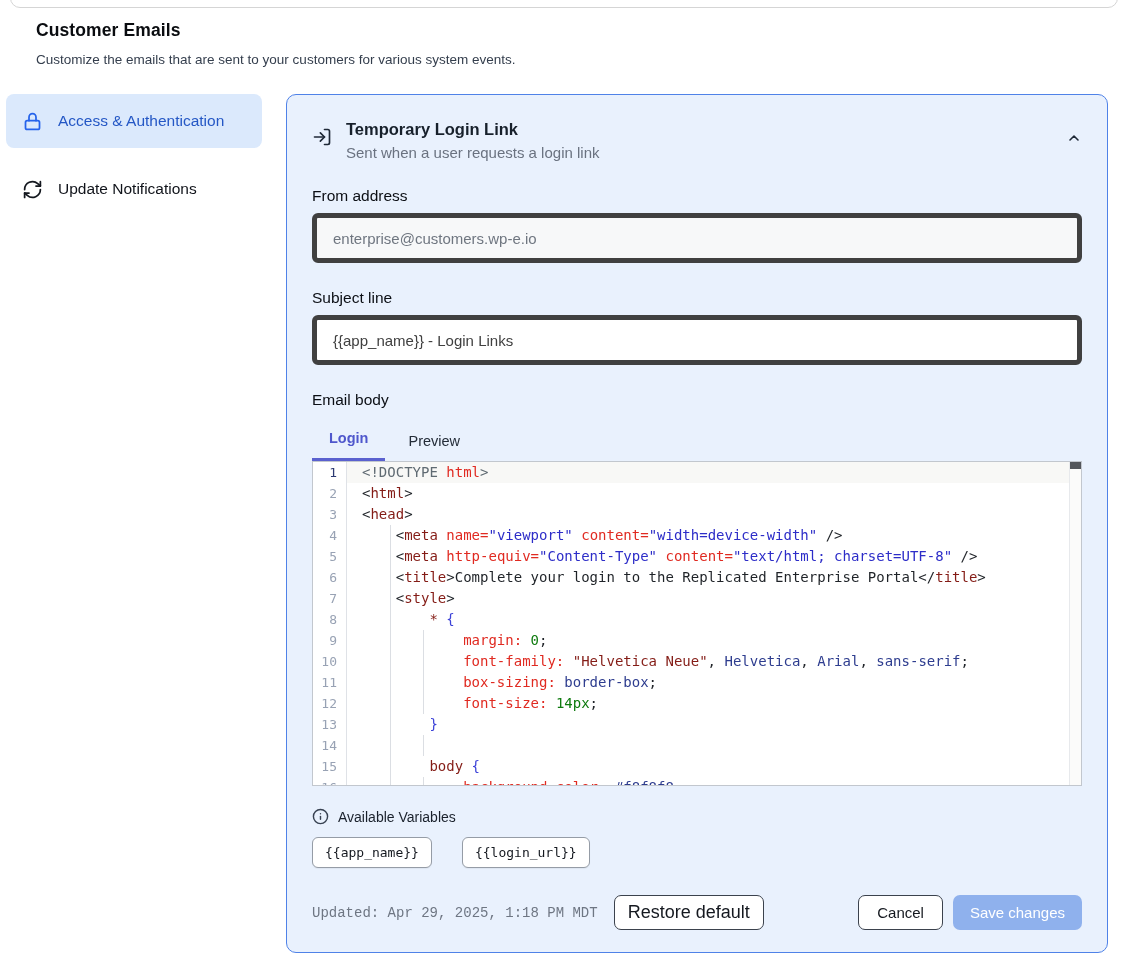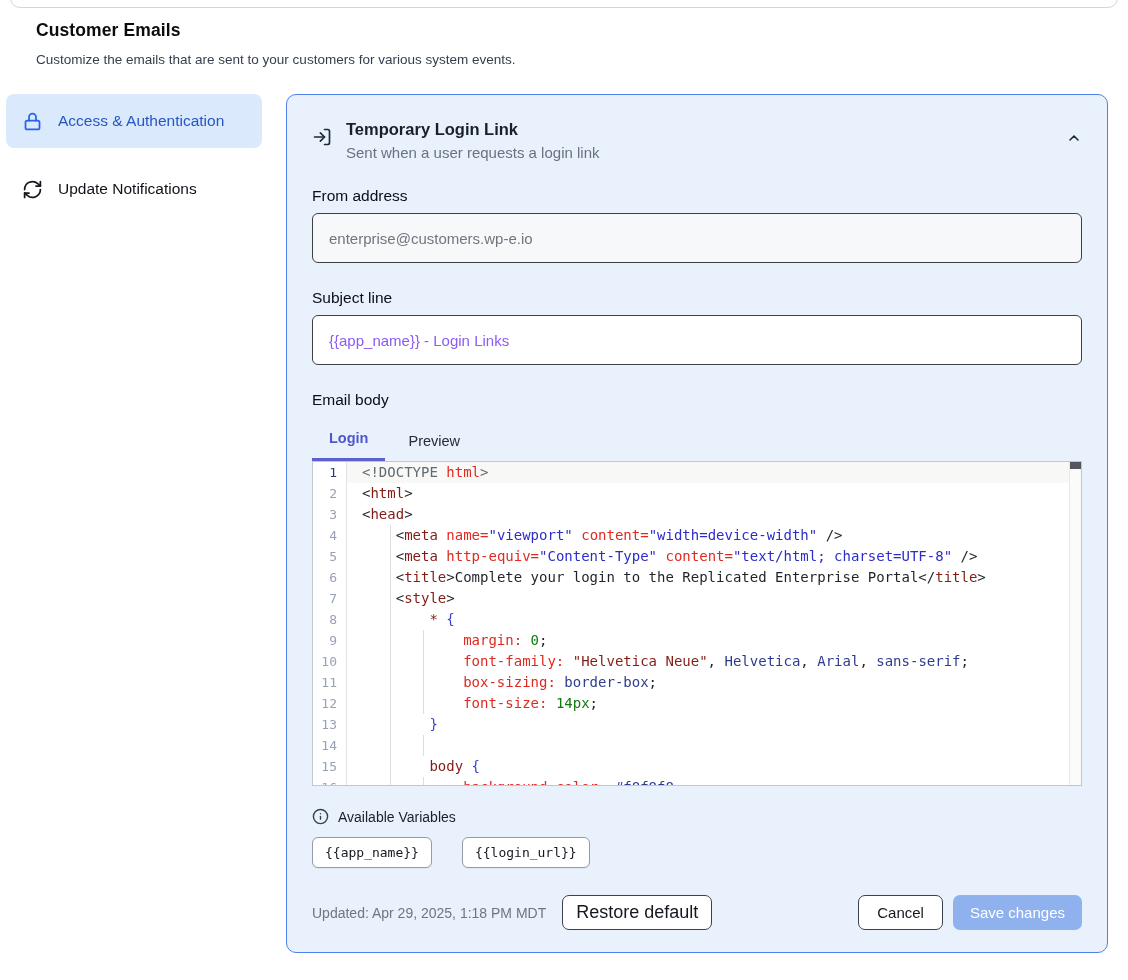--- a/index.html
+++ b/index.html
@@ -29,24 +29,24 @@
   .panel { flex:1; background:#e9f1fd; border:1px solid #4f82e8; border-radius:10px;
            padding:25px 25px 22px 25px; }
 
   .panel-head { display:flex; align-items:flex-start; gap:14px; }
   .ph-icon { margin-top:7px; display:flex; }
   .ph-title { font-size:16.5px; font-weight:700; color:#17202b; }
   .ph-sub { margin-top:5px; font-size:15px; color:#6a7280; }
   .collapse-btn { margin-left:auto; margin-top:10px; background:none; border:none; cursor:pointer; display:flex; }
 
   .fld-label { margin-top:26px; font-size:15.5px; color:#0b0e14; }
-  .txt-input { margin-top:8px; width:100%; height:50px; border:1px solid #404040; border-radius:6px;
+  .txt-input { margin-top:8px; width:100%; height:50px; border:5px solid #404040; border-radius:6px;
                padding:0 16px; font-size:15px; font-family:"Liberation Sans", sans-serif; outline:none; }
   .txt-input.muted { background:#f7f8f9; color:#6f7680; }
-  .txt-input.normal { background:#ffffff; color:#8b5cf6; }
+  .txt-input.normal { background:#ffffff; color:#404040; }
 
   
   .tabs { margin-top:21px; display:flex; align-items:flex-end; }
   .tab { font-size:14.5px; cursor:pointer; background:none; border:none; font-family:"Liberation Sans", sans-serif; }
   .tab.active { color:#4f57cc; font-weight:700; padding:0 17px 12px; border-bottom:3px solid #5a61cf; }
   .tab.idle { color:#242c38; margin-left:23px; padding-bottom:12px; }
 
   
   .editor { height:325px; background:#fff; border:1px solid #c2c7ce; position:relative; overflow:hidden; }
   .cl { display:flex; height:21px; line-height:21px; font-family:"DejaVu Sans Mono", monospace; font-size:14px; }
@@ -66,21 +66,21 @@
   
   .vars-head { margin-top:22px; display:flex; align-items:center; gap:9px; }
   .vars-label { font-size:14px; color:#1a212c; }
   .chips { margin-top:12px; display:flex; gap:30px; }
   .chip { font-family:"DejaVu Sans Mono", monospace; font-size:13px; color:#14181f; background:#fff;
           border:1px solid #959ca6; border-radius:6px; padding:7px 12px; cursor:pointer;
           box-shadow:0 1px 1px rgba(0,0,0,.05); }
 
   
   .panel-footer { margin-top:27px; display:flex; align-items:center; }
-  .updated { font-size:14px; color:#6e7683; }
+  .updated { font-size:14px; color:#6e7683;font-family:Liberation Mono, monospace; }
   .btn { font-family:"Liberation Sans", sans-serif; cursor:pointer; border-radius:7px; }
   .btn.restore { margin-left:16px; font-size:18px; color:#14181f; background:#fff; border:1.5px solid #3b424d; padding:6px 13px; }
   .btn.cancel { font-size:15px; color:#14181f; background:#fff; border:1.5px solid #3b424d; padding:8px 18px;margin-left:32px; }
   .btn.save { margin-left:10px; font-size:15px; color:#ffffff; background:#8fb1ed; border:none; padding:9px 17px; }
   .right-actions { margin-left:auto; display:flex; align-items:center; }
 
   svg { display:block; }
 </style>
 </head>
 <body>

